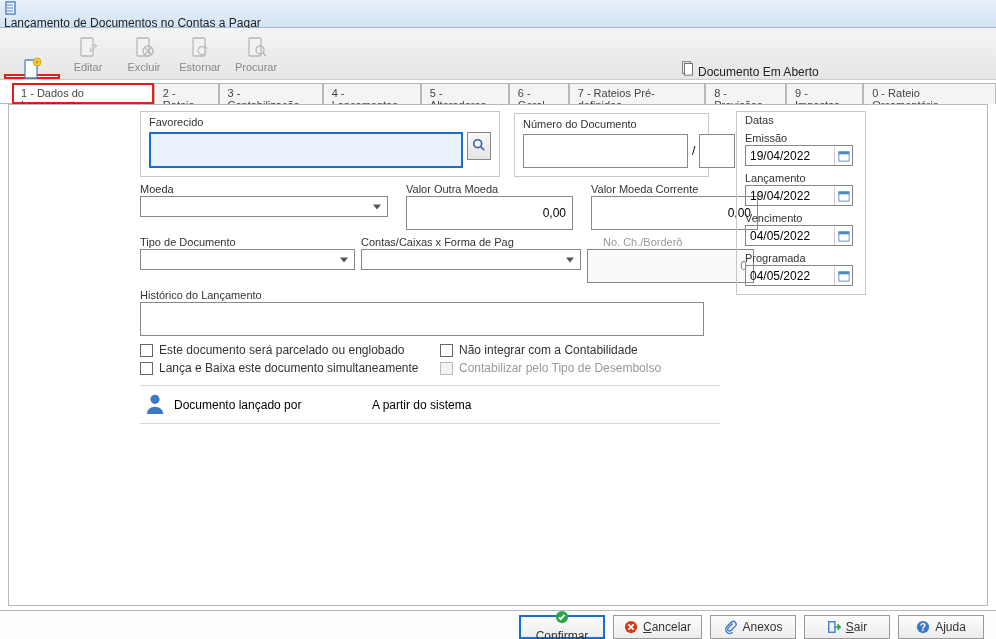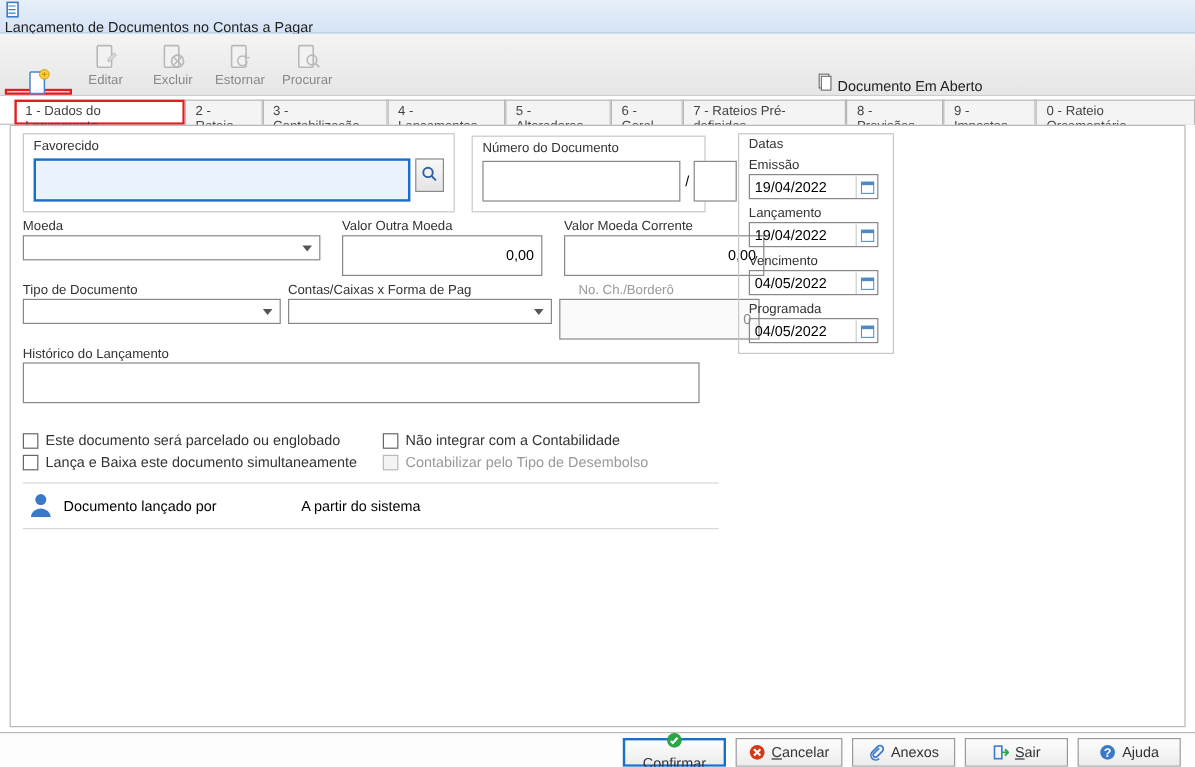--- a/index.html
+++ b/index.html
@@ -169,21 +169,21 @@
   <div class="tab">5 - Alteradores</div>
   <div class="tab">6 - Geral</div>
   <div class="tab">7 - Rateios Pré-definidos</div>
   <div class="tab">8 - Previsões</div>
   <div class="tab">9 - Impostos</div>
   <div class="tab">0 - Rateio Orçamentário</div>
 </div>
 
 <div class="content-wrap">
 
-  <div style="display:flex;">
+  <div style="display:flex;justify-content:center;">
 
     <div class="left-panel">
 
       <div style="display:flex; gap:14px; align-items:flex-end;">
         <div class="group-box" style="width:360px;">
           <div class="group-title">Favorecido</div>
           <div style="display:flex;">
             <input class="finput tall highlighted" style="flex: 1 1 0%;" value="">
             <div class="lookup-btn">
               <span><svg viewBox="0 0 16 16" width="14" height="14">
@@ -231,21 +231,21 @@
           <span class="label disabled">No. Ch./Borderô</span>
           <input class="finput num-input readonly" readonly="" value="0" style="">
         </div>
       </div>
 
       <div class="col" style="margin-top:6px;">
         <span class="label">Histórico do Lançamento</span>
         <input class="finput" style="width: 564px;" value="">
       </div>
 
-      <div style="display:flex; margin-top:24px;">
+      <div style="display:flex; margin-top:7px;">
         <div style="width:300px;">
           <div class="checkbox-row">
             <div class="chk"></div>
             <span>Este documento será parcelado ou englobado</span>
           </div>
           <div class="checkbox-row">
             <div class="chk"></div>
             <span>Lança e Baixa este documento simultaneamente</span>
           </div>
         </div>

